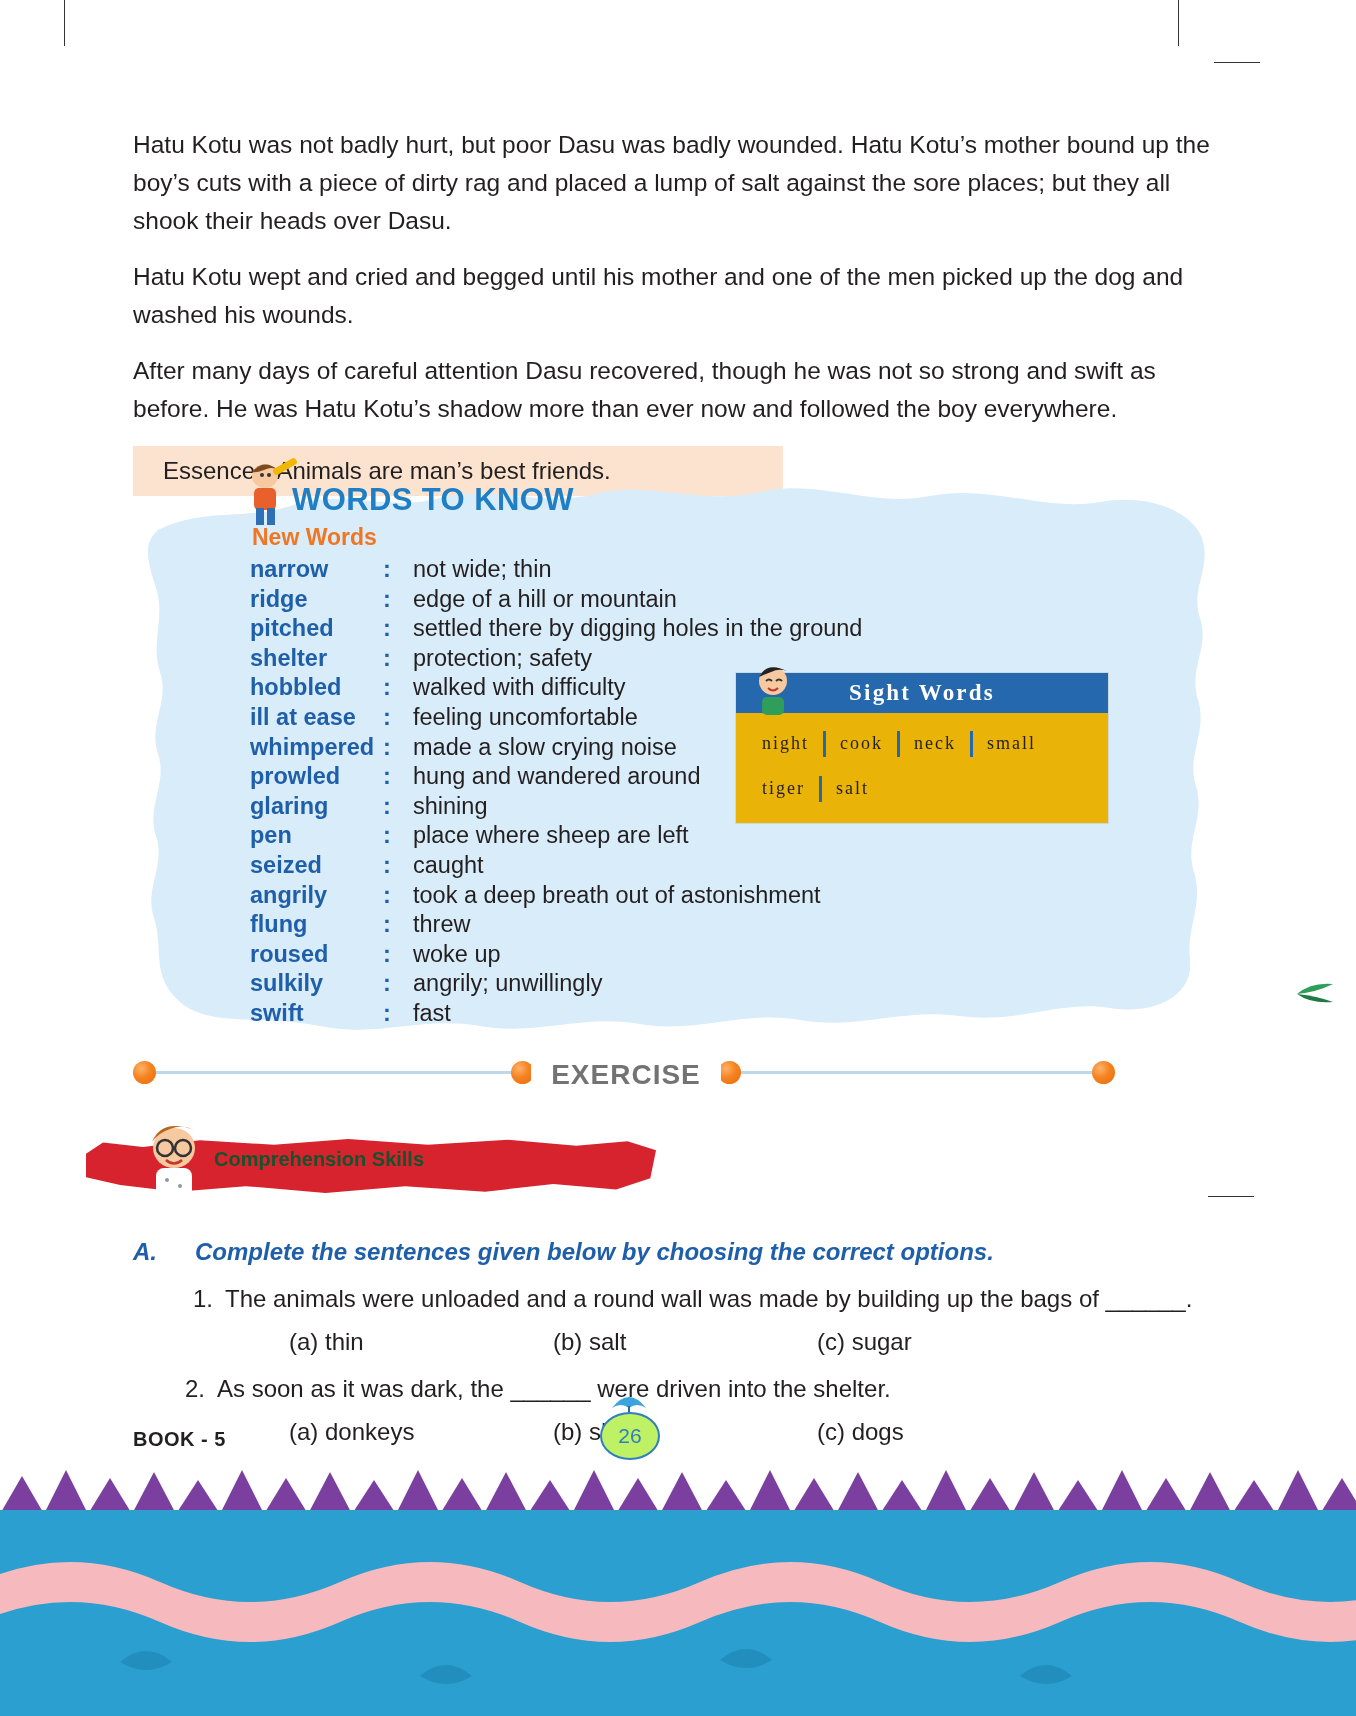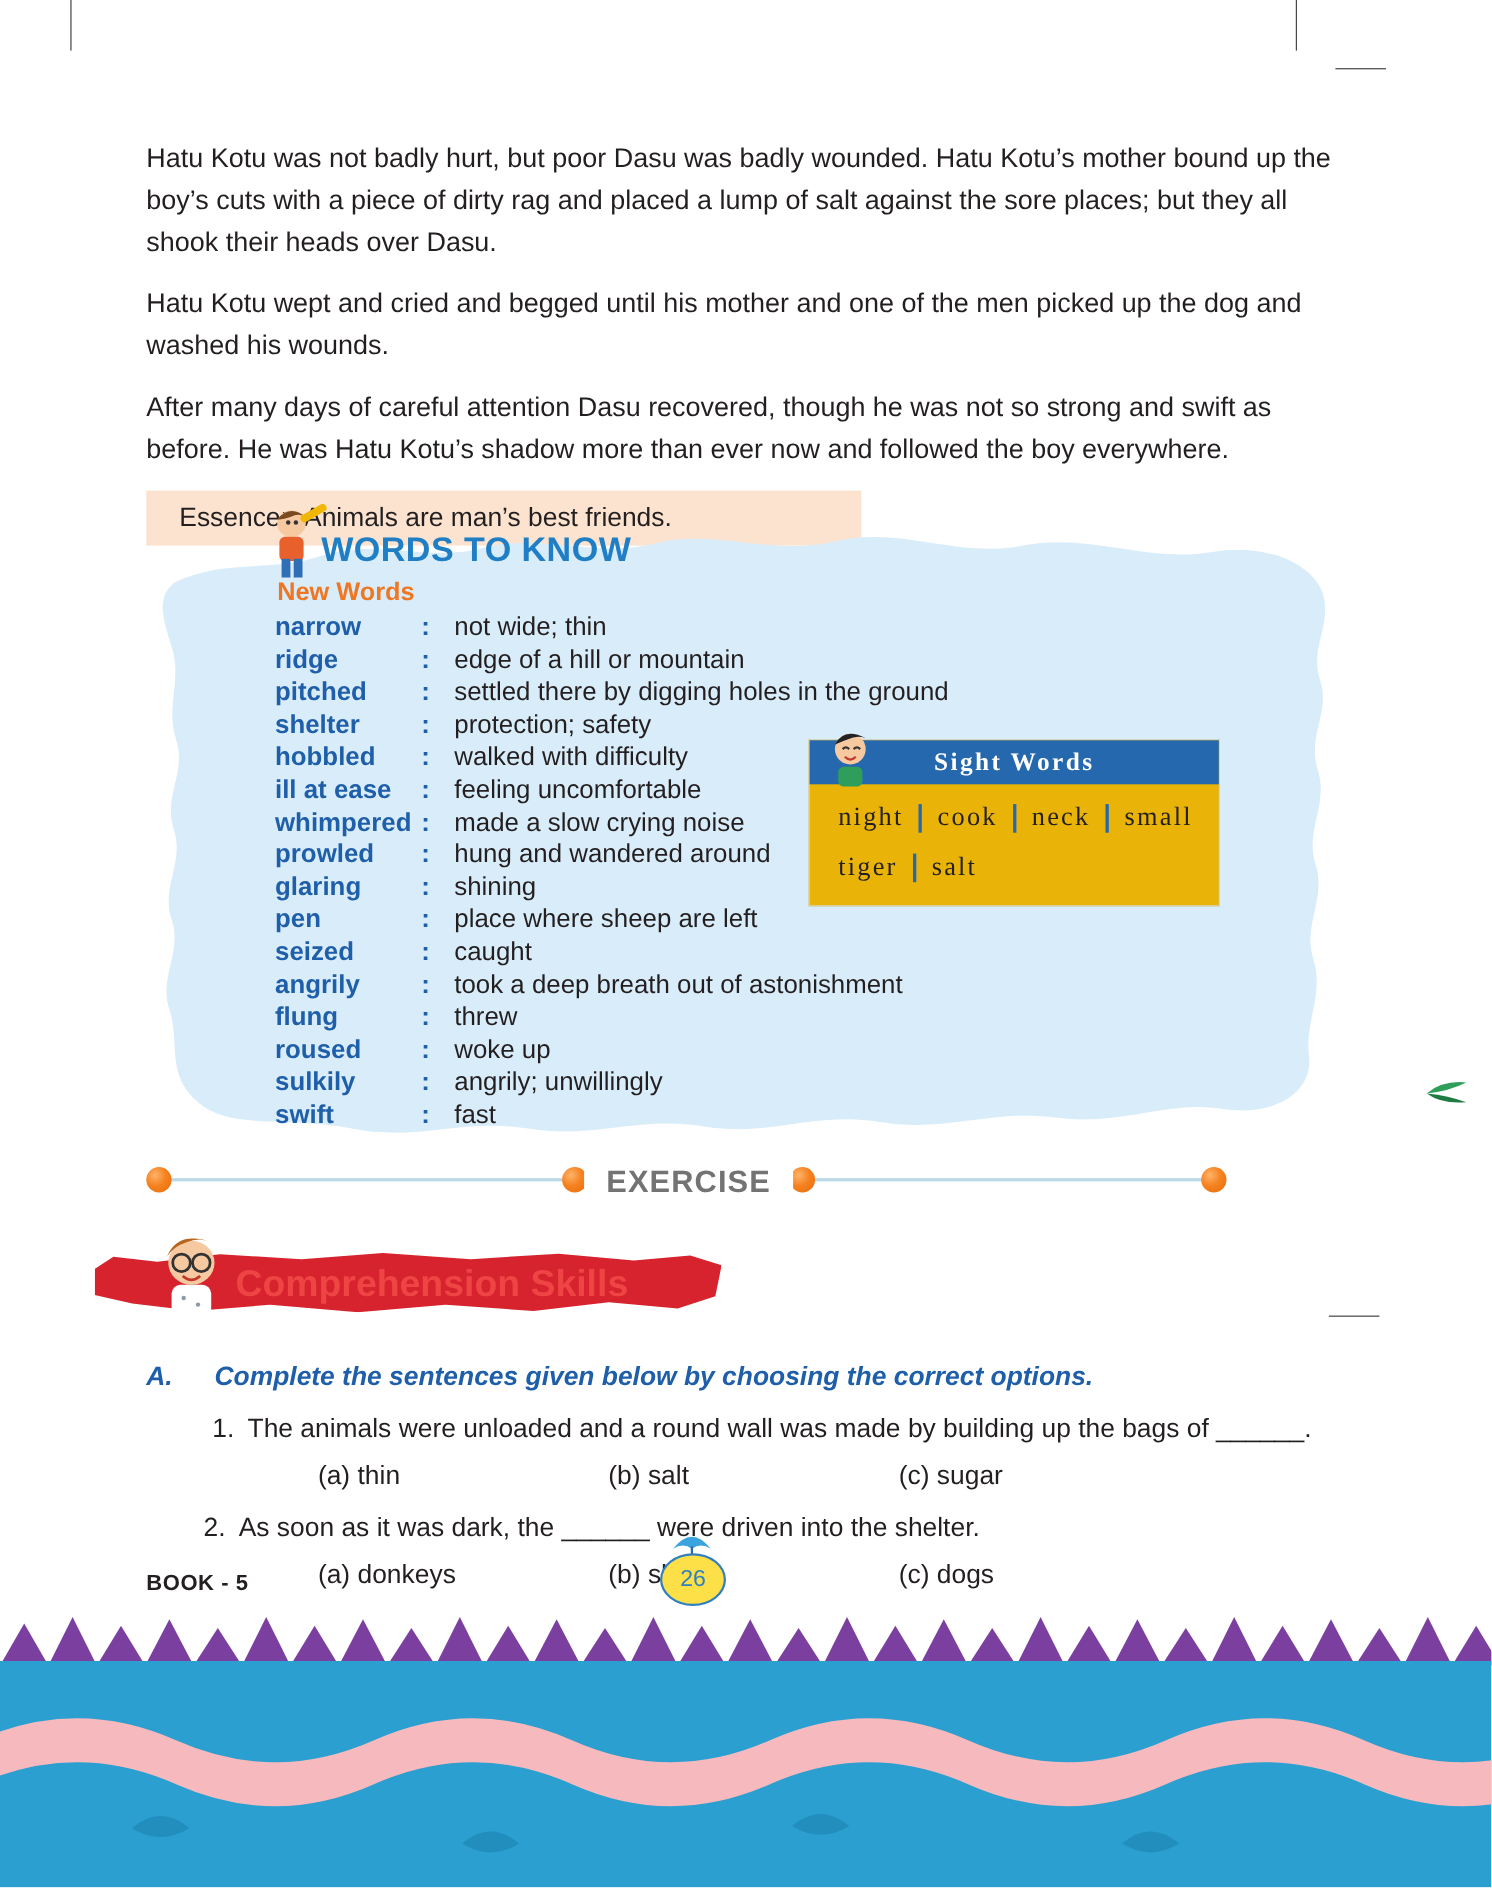--- a/index.html
+++ b/index.html
@@ -136,21 +136,21 @@
     width: 62px;
     height: 62px;
   }
   .sight-body {
     padding: 8px 8px 12px 12px;
   }
   .sight-line {
     display: flex;
     align-items: center;
     height: 45px;
-    font-size: 24px;
+    font-size: 18px;
     color: #231f20;
     letter-spacing: 2px;
   }
   .sw { padding: 0 14px; }
   .swdiv {
     width: 3px;
     height: 26px;
     background: #2668ad;
   }
 
@@ -204,23 +204,23 @@
     left: 0; top: 26px;
     width: 570px;
     height: 56px;
     background: #d7232e;
     clip-path: polygon(0% 28%, 3% 8%, 10% 16%, 20% 4%, 33% 12%, 46% 2%, 60% 12%, 74% 3%, 86% 14%, 95% 6%, 100% 22%, 99% 72%, 93% 92%, 82% 82%, 70% 96%, 56% 86%, 42% 98%, 28% 86%, 16% 96%, 6% 84%, 0% 70%);
   }
   .comp-text {
     position: absolute;
     left: 128px;
     top: 36px;
-    font-size: 34px;
-    font-weight: bold;
-    color: #ef4444;
+    font-size: 20px;
+    font-weight: bold;
+    color: #14532d;
   }
   .comp-kid {
     position: absolute;
     left: 38px;
     top: 0;
     width: 100px;
     height: 92px;
   }
 
   
@@ -266,21 +266,21 @@
     color: #231f20;
     letter-spacing: .5px;
   }
   .pagenum {
     position: absolute;
     left: 600px;
     top: 1412px;
     width: 56px;
     height: 44px;
     border-radius: 50%;
-    background: #fde047;
+    background: #bef264;
     border: 2px solid #2f7fc1;
     color: #2f7fc1;
     font-size: 21px;
     display: flex;
     align-items: center;
     justify-content: center;
   }
   .umbrella {
     position: absolute;
     left: 608px;

